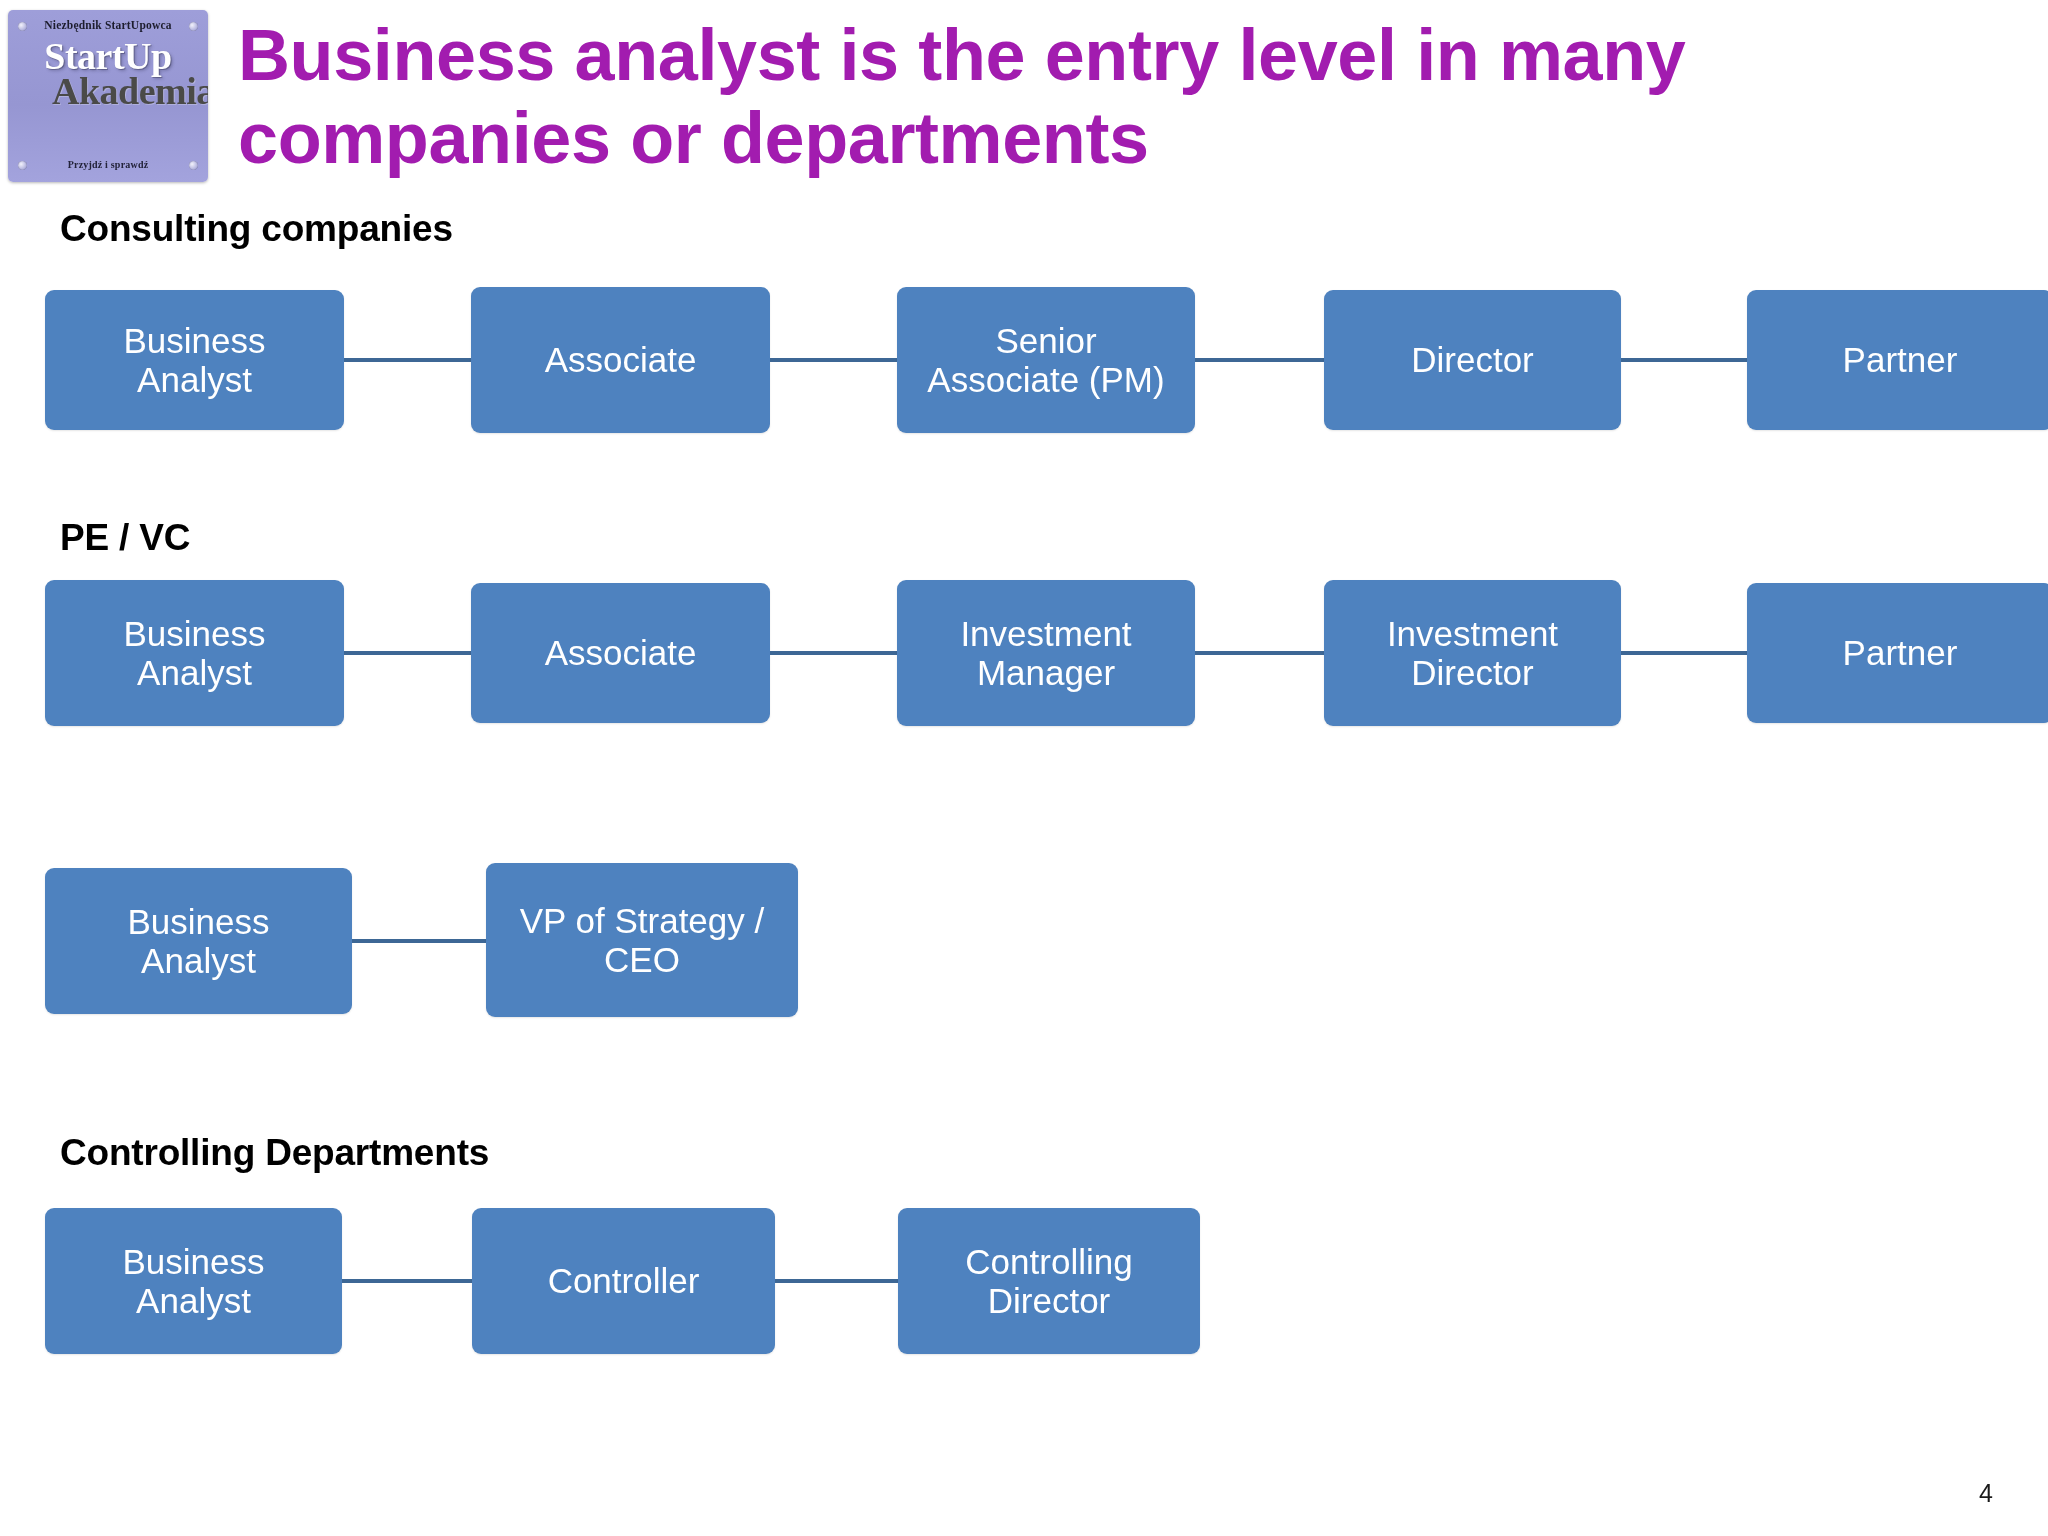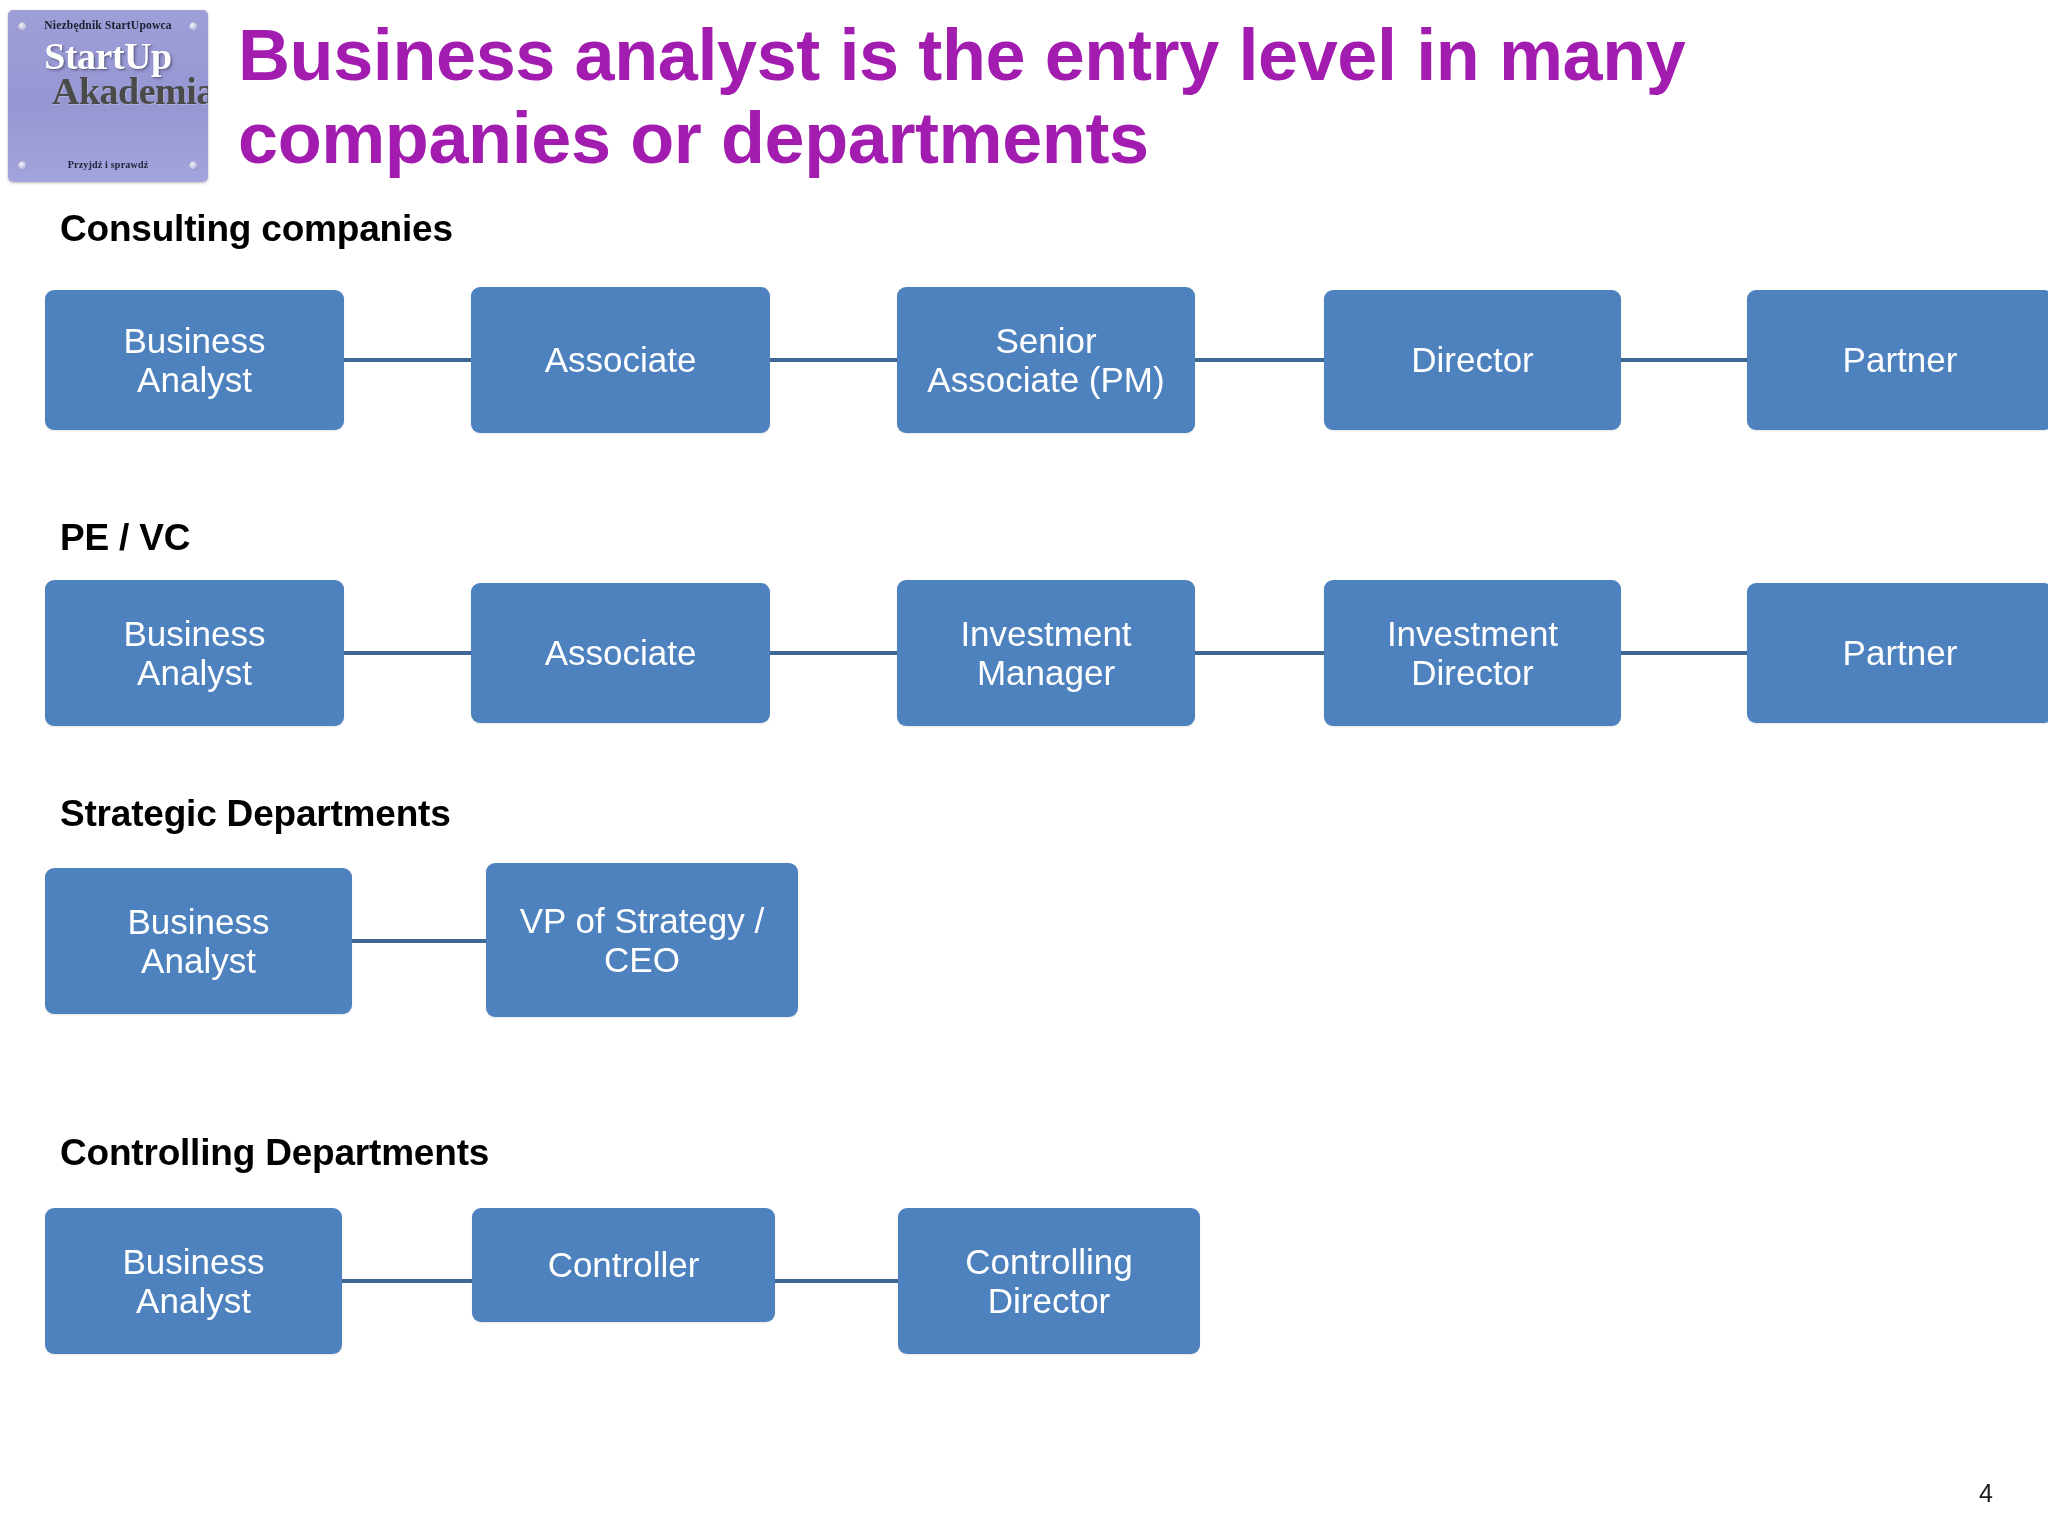--- a/index.html
+++ b/index.html
@@ -202,35 +202,34 @@
     <div class="connector" style="left:770px; top:71px; width:127px;"></div>
     <div class="node" style="left:897px; top:0;  width:298px; height:146px;">Investment
 Manager</div>
     <div class="connector" style="left:1195px; top:71px; width:129px;"></div>
     <div class="node" style="left:1324px; top:0;  width:297px; height:146px;">Investment
 Director</div>
     <div class="connector" style="left:1621px; top:71px; width:126px;"></div>
     <div class="node" style="left:1747px; top:3px; width:306px; height:140px;">Partner</div>
   </div>
 
-  <div class="section-heading" style="top:793px;">Strategic Departments</div>
   <div class="row" style="top:868px;">
     <div class="node" style="left:45px;  top:0;  width:307px; height:146px;">Business
 Analyst</div>
     <div class="connector" style="left:352px; top:71px; width:134px;"></div>
     <div class="node" style="left:486px; top:-5px; width:312px; height:154px;">VP of Strategy /
 CEO</div>
   </div>
 
   <div class="section-heading" style="top:1132px;">Controlling Departments</div>
   <div class="row" style="top:1208px;">
     <div class="node" style="left:45px;  top:0;  width:297px; height:146px;">Business
 Analyst</div>
     <div class="connector" style="left:342px; top:71px; width:130px;"></div>
-    <div class="node" style="left:472px; top:0;  width:303px; height:114px;">Controller</div>
+    <div class="node" style="left:472px; top:0;  width:303px; height:146px;">Controller</div>
     <div class="connector" style="left:775px; top:71px; width:123px;"></div>
     <div class="node" style="left:898px; top:0;  width:302px; height:146px;">Controlling
 Director</div>
   </div>
 
   <div class="page-number">4</div>
 
 </div>
 
 </body></html>

